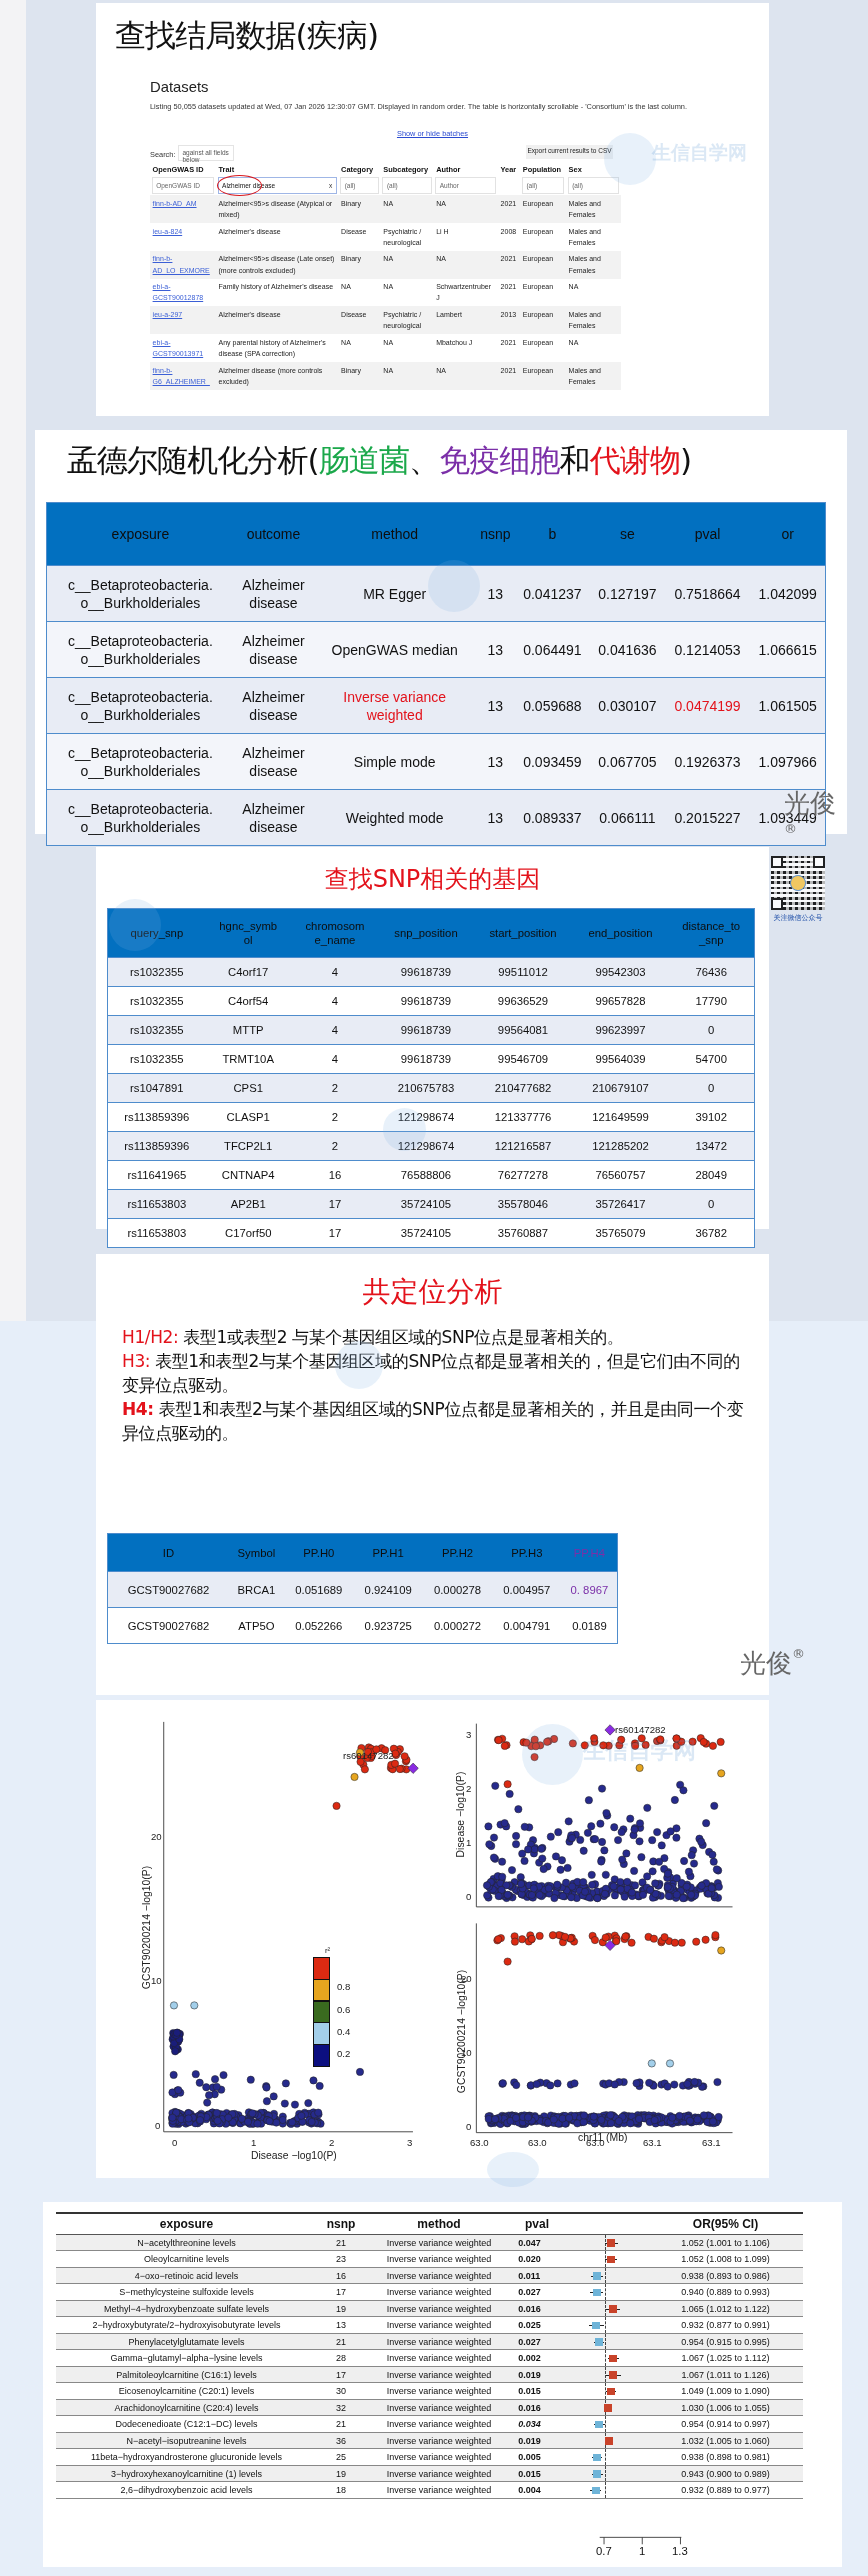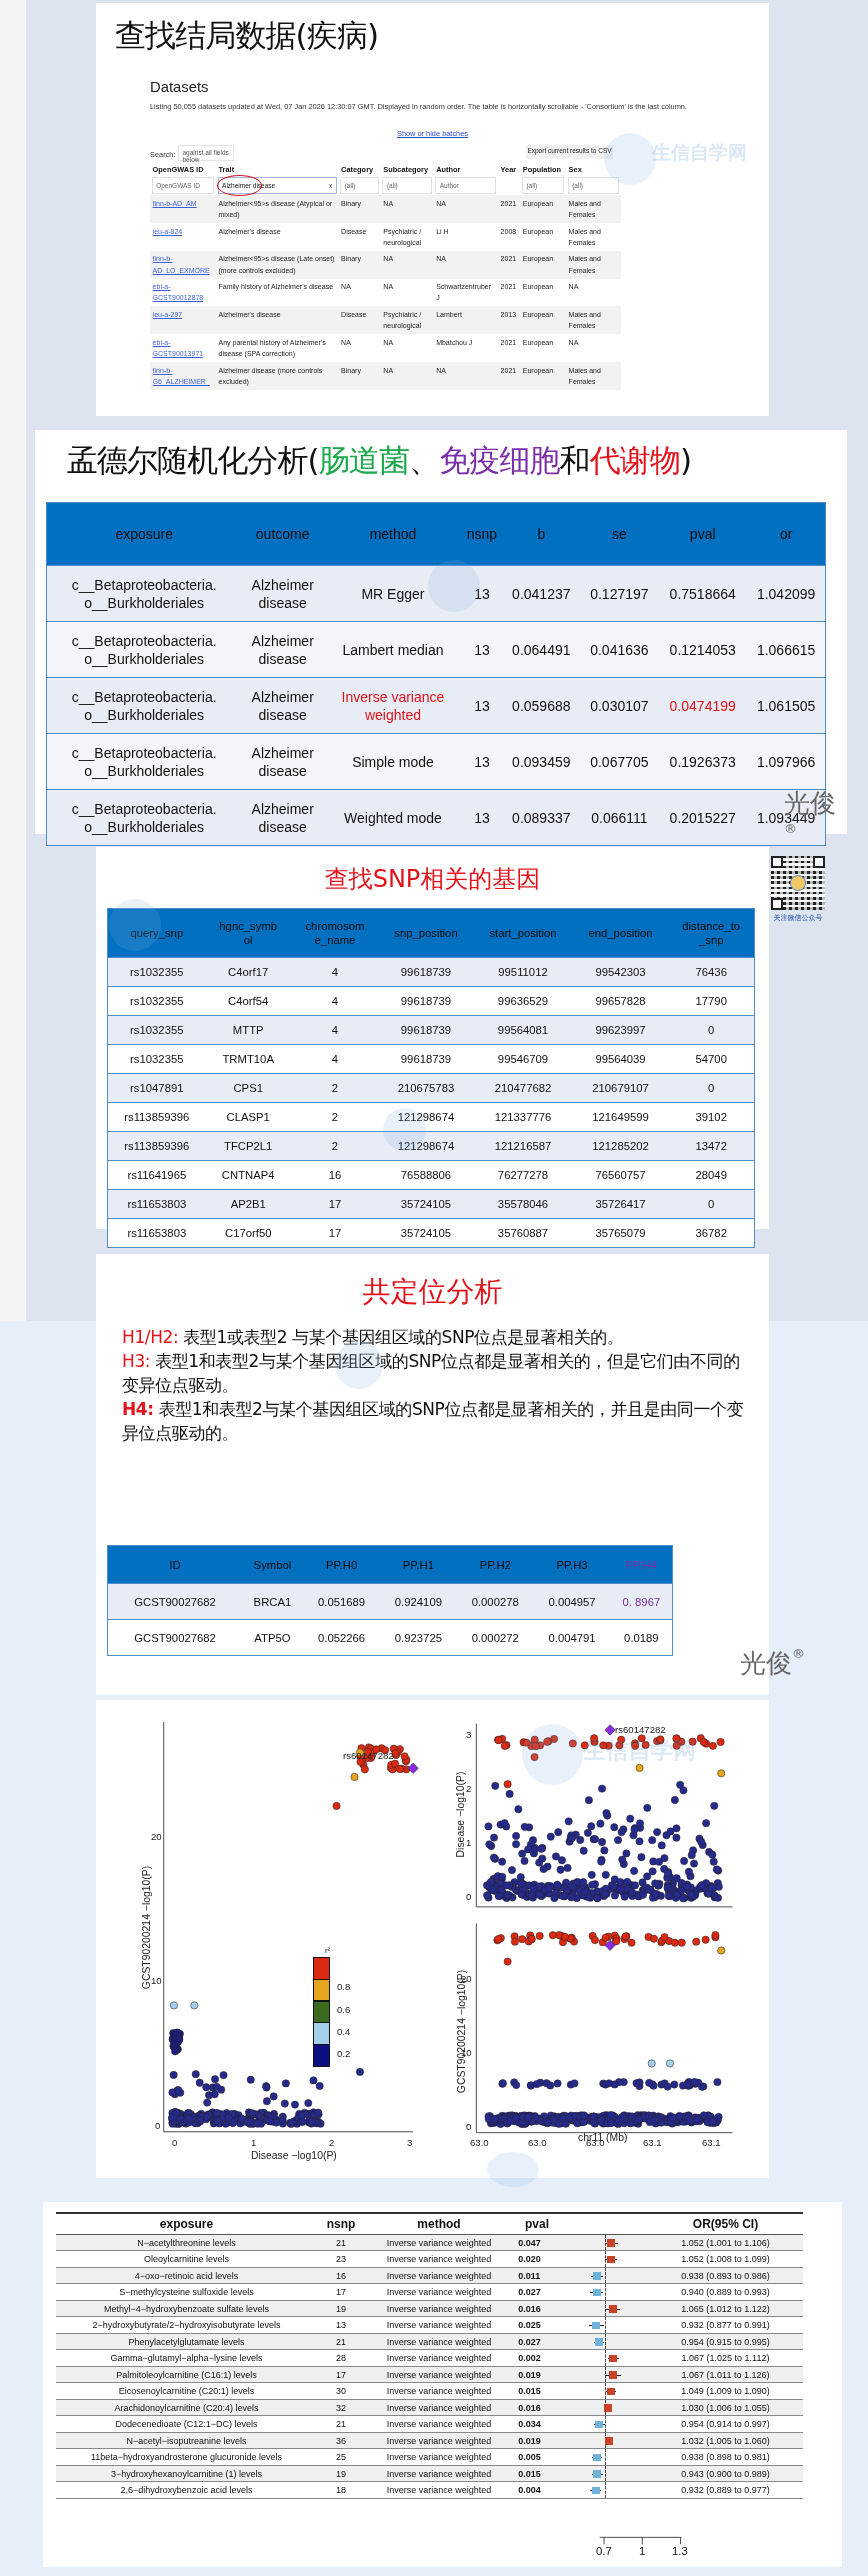--- a/index.html
+++ b/index.html
@@ -52,21 +52,21 @@
   .qr .code::before { content: ""; position: absolute; inset: 0; background: repeating-linear-gradient(90deg, transparent 0 3.5px, rgba(255,255,255,0.7) 3.5px 6px); }
   .qr .code .corner { position: absolute; width: 12px; height: 12px; border: 2.6px solid #000; background: #fff; }
   .qr .code .logo { position: absolute; left: 19px; top: 19px; width: 15.6px; height: 15.6px; border-radius: 50%; background: #f4c24a; border: 1.7px solid #3a7bc8; }
   .qr .cap { font-size: 7px; color: #1f4fa8; text-align: center; margin-top: 2.6px; }
   
   .s4 { left: 96px; top: 1254px; width: 673px; height: 441px; }
   .s4 h2 { position: absolute; left: 0; top: 19px; width: 673px; text-align: center; color: #e3121b; font-size: 28px; font-weight: normal; font-family: "DejaVu Sans", sans-serif; }
   .hyp { position: absolute; left: 26px; top: 71px; width: 634px; font-size: 17px; line-height: 24px; font-family: "DejaVu Sans", sans-serif; letter-spacing: -0.4px; }
   .hyp .hk { color: #e3121b; }
   .hyp .hk.bold { font-weight: bold; }
-  .coloc-table { position: absolute; left: 11.3px; top: 291px; width: 566px; border-collapse: collapse; font-size: 11.3px; text-align: center; border: 1.7px solid #4e8ccc; }
+  .coloc-table { position: absolute; left: 11.3px; top: 279px; width: 511px; border-collapse: collapse; font-size: 11.3px; text-align: center; border: 1.7px solid #4e8ccc; }
   .coloc-table thead th { background: #0270c0; color: #0d0d0d; font-weight: normal; height: 38px; }
   .coloc-table thead th.pp4 { color: #7b2fa8; }
   .coloc-table tbody td { height: 36px; border-top: 1.7px solid #4e8ccc; }
   .coloc-table tbody tr:nth-child(odd) { background: #e8ecf5; }
   .coloc-table tbody tr:nth-child(even) { background: #fff; }
   .purple { color: #7b2fa8; }
   .brand { position: absolute; font-family: "DejaVu Sans", sans-serif; color: #666; }
   .brand sup { font-size: 0.5em; vertical-align: top; }
   
   .s5 { left: 96px; top: 1700px; width: 673px; height: 478px; }
@@ -242,21 +242,21 @@
             <td>MR Egger</td>
             <td>13</td>
             <td>0.041237</td>
             <td>0.127197</td>
             <td>0.7518664</td>
             <td>1.042099</td>
           </tr>
           <tr>
             <td>c__Betaproteobacteria.<br>o__Burkholderiales</td>
             <td>Alzheimer<br>disease</td>
-            <td>Lambert median</td>
+            <td>OpenGWAS median</td>
             <td>13</td>
             <td>0.064491</td>
             <td>0.041636</td>
             <td>0.1214053</td>
             <td>1.066615</td>
           </tr>
           <tr>
             <td>c__Betaproteobacteria.<br>o__Burkholderiales</td>
             <td>Alzheimer<br>disease</td>
             <td class="red">Inverse variance<br>weighted</td>
@@ -1767,21 +1767,21 @@
               <span class="refline"></span>
               <span class="whisk" style="left: 44px; width: 6.2px;"></span>
               <span class="box" style="left: 43px; background: rgb(201, 67, 42);"></span>
             </td>
             <td>1.030 (1.006 to 1.055)</td>
           </tr>
           <tr>
             <td style="width: 261px;">Dodecenedioate (C12:1−DC) levels</td>
             <td style="width: 48px;">21</td>
             <td style="width: 148px;">Inverse variance weighted</td>
-            <td class="pv" style="width: 48px;">0.034</td>
+            <td class="pv" style="width: 48px; font-style: italic;">0.034</td>
             <td class="ci-cell">
               <span class="refline"></span>
               <span class="whisk" style="left: 33px; width: 10.5px;"></span>
               <span class="box" style="left: 34px; background: rgb(111, 180, 216);"></span>
             </td>
             <td>0.954 (0.914 to 0.997)</td>
           </tr>
           <tr>
             <td style="width: 261px;">N−acetyl−isoputreanine levels</td>
             <td style="width: 48px;">36</td>

